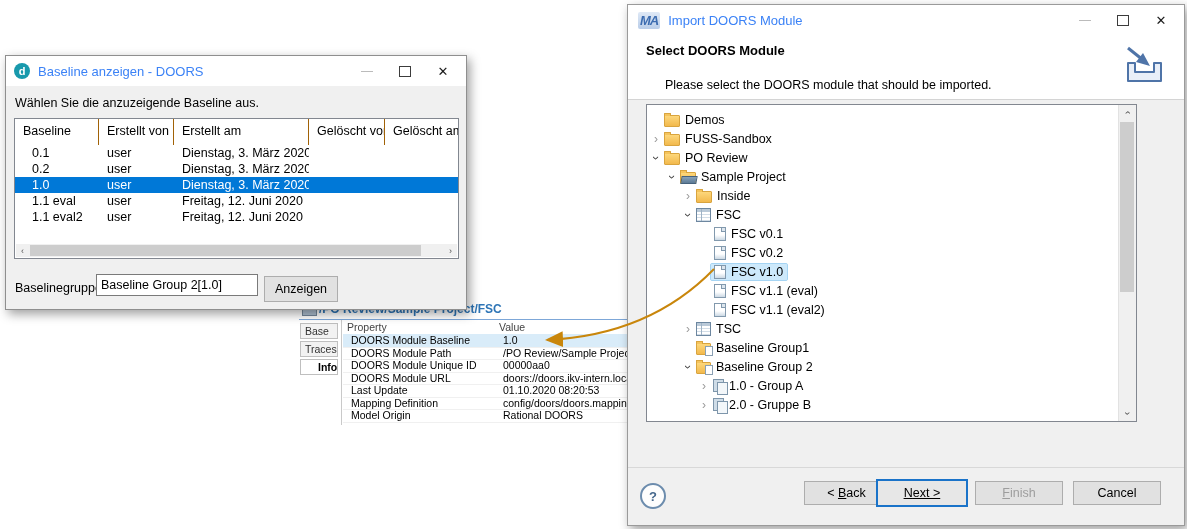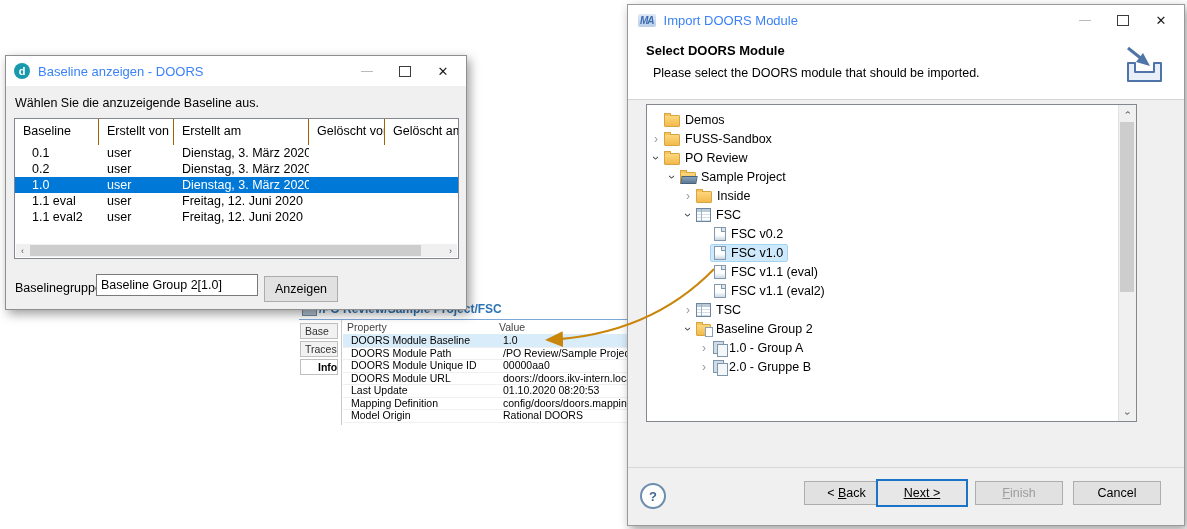--- a/index.html
+++ b/index.html
@@ -69,27 +69,27 @@
   .prow{position:absolute;left:44px;right:0;height:12.5px;line-height:12.5px;display:flex;
         white-space:nowrap;overflow:hidden;border-bottom:1px solid #f0f0f0;}
   .prow.hl-row{background:#d9ecf9;}
   .prow .pk{width:152px;padding-left:8px;flex:none;overflow:hidden;}
   .prow .pv{flex:1;overflow:hidden;}
   .prow.hdr{color:#444;border-bottom:1px solid #e2e2e2;}
   .prow.hdr .pk{padding-left:4px;}
 
   
   #wiz{left:627px;top:4px;width:556px;height:520px;z-index:2;border-color:#9a9a9a;}
-  .ma-logo{margin-left:10px;font-size:10px;font-weight:bold;font-style:italic;
+  .ma-logo{margin-left:10px;font-size:13px;font-weight:bold;font-style:italic;
            color:#3c6cb0;letter-spacing:-1px;background:linear-gradient(#dfe9f6,#b9cde9);
            padding:1px 2px;border-radius:2px;flex:none;}
   #wiz .whead{position:absolute;left:0;top:30px;right:0;height:64px;background:#fff;
               border-bottom:1px solid #d4d4d4;}
   #wiz .whead h1{margin:0;position:absolute;left:18px;top:8px;font-size:13px;}
-  #wiz .whead p{margin:0;position:absolute;left:25px;top:31px;font-size:12.5px;}
+  #wiz .whead p{margin:12px;position:absolute;left:25px;top:31px;font-size:12.5px;}
   .import-icon{position:absolute;right:18px;top:6px;}
 
   #tree{position:absolute;left:18px;top:99px;width:491px;height:318px;background:#fff;
         border:1px solid #828790;box-sizing:border-box;overflow:hidden;}
   .treerows{position:absolute;left:0;top:5px;right:17px;}
   .trow{height:19px;display:flex;align-items:center;font-size:12.5px;white-space:nowrap;}
   .lv0{padding-left:2px;} .lv1{padding-left:18px;} .lv2{padding-left:34px;} .lv3{padding-left:50px;}
   .exp{width:14px;flex:none;text-align:center;font-size:12px;line-height:14px;color:#9a9a9a;}
   .exp.expd{transform:rotate(90deg);color:#404040;}
   .exp.none{visibility:hidden;}
@@ -264,20 +264,27 @@
           <span class="exp expd">›</span>
           <span class="hl">
               <span class="ticon module"></span>
           <span class="tlabel">FSC</span>
             </span>
         </div>
         <div class="trow lv3">
           <span class="exp none"></span>
           <span class="hl">
               <span class="ticon doc"></span>
+          <span class="tlabel">FSC v0.1</span>
+            </span>
+        </div>
+        <div class="trow lv3">
+          <span class="exp none"></span>
+          <span class="hl">
+              <span class="ticon doc"></span>
           <span class="tlabel">FSC v0.2</span>
             </span>
         </div>
         <div class="trow lv3 sel">
           <span class="exp none"></span>
           <span class="hl">
               <span class="ticon doc"></span>
           <span class="tlabel">FSC v1.0</span>
             </span>
         </div>
@@ -293,20 +300,27 @@
           <span class="hl">
               <span class="ticon doc"></span>
           <span class="tlabel">FSC v1.1 (eval2)</span>
             </span>
         </div>
         <div class="trow lv2">
           <span class="exp col">›</span>
           <span class="hl">
               <span class="ticon module"></span>
           <span class="tlabel">TSC</span>
+            </span>
+        </div>
+        <div class="trow lv2">
+          <span class="exp none"></span>
+          <span class="hl">
+              <span class="ticon folderdoc"></span>
+          <span class="tlabel">Baseline Group1</span>
             </span>
         </div>
         <div class="trow lv2">
           <span class="exp expd">›</span>
           <span class="hl">
               <span class="ticon folderdoc"></span>
           <span class="tlabel">Baseline Group 2</span>
             </span>
         </div>
         <div class="trow lv3">

